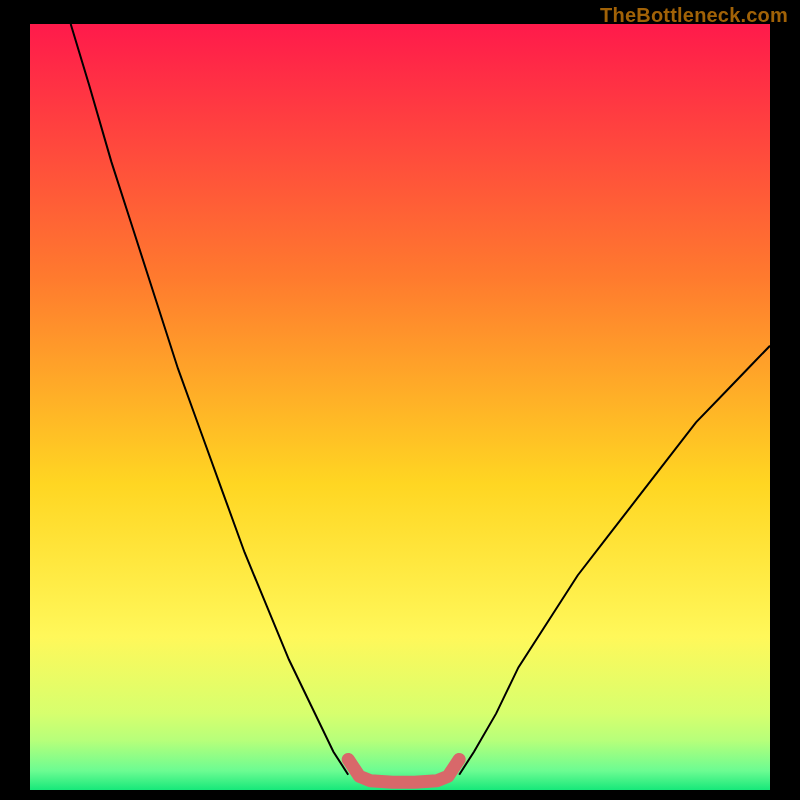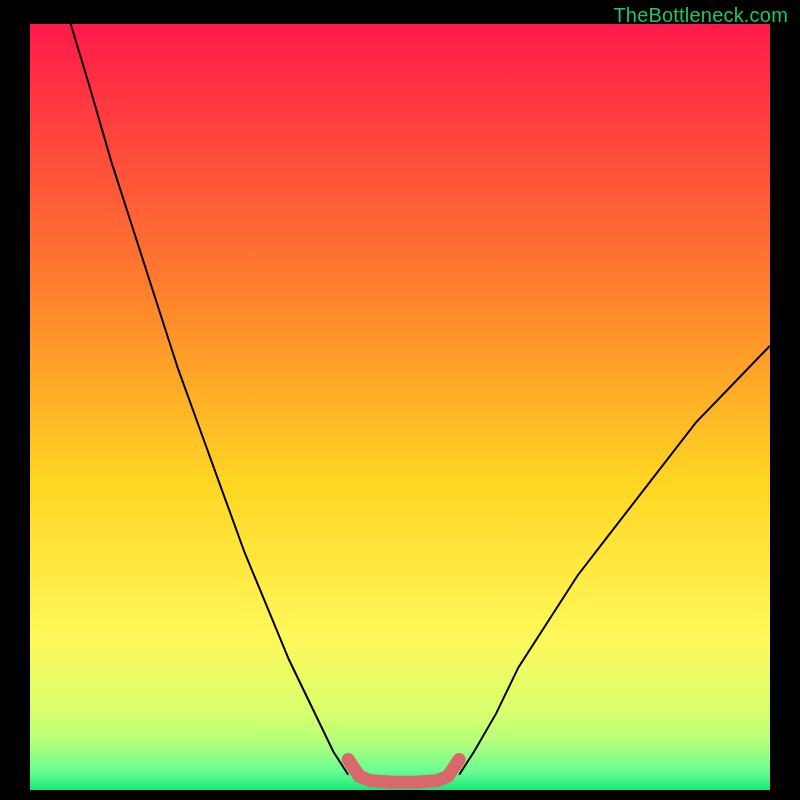--- a/index.html
+++ b/index.html
@@ -20,22 +20,22 @@
     position: absolute;
     top: 0;
     left: 0;
   }
   .watermark {
     position: absolute;
     top: 4px;
     right: 12px;
     font-family: Arial, Helvetica, sans-serif;
     font-size: 20px;
-    font-weight: 400;
-    color: #22c55e;
+    font-weight: 700;
+    color: #a16207;
     letter-spacing: 0.2px;
   }
 </style>
 </head>
 <body>
 
 <div class="stage">
   <svg id="chart-svg" width="800" height="800" viewBox="0 0 800 800">
       <defs>
         <linearGradient id="bg-grad" x1="0" y1="0" x2="0" y2="1">

